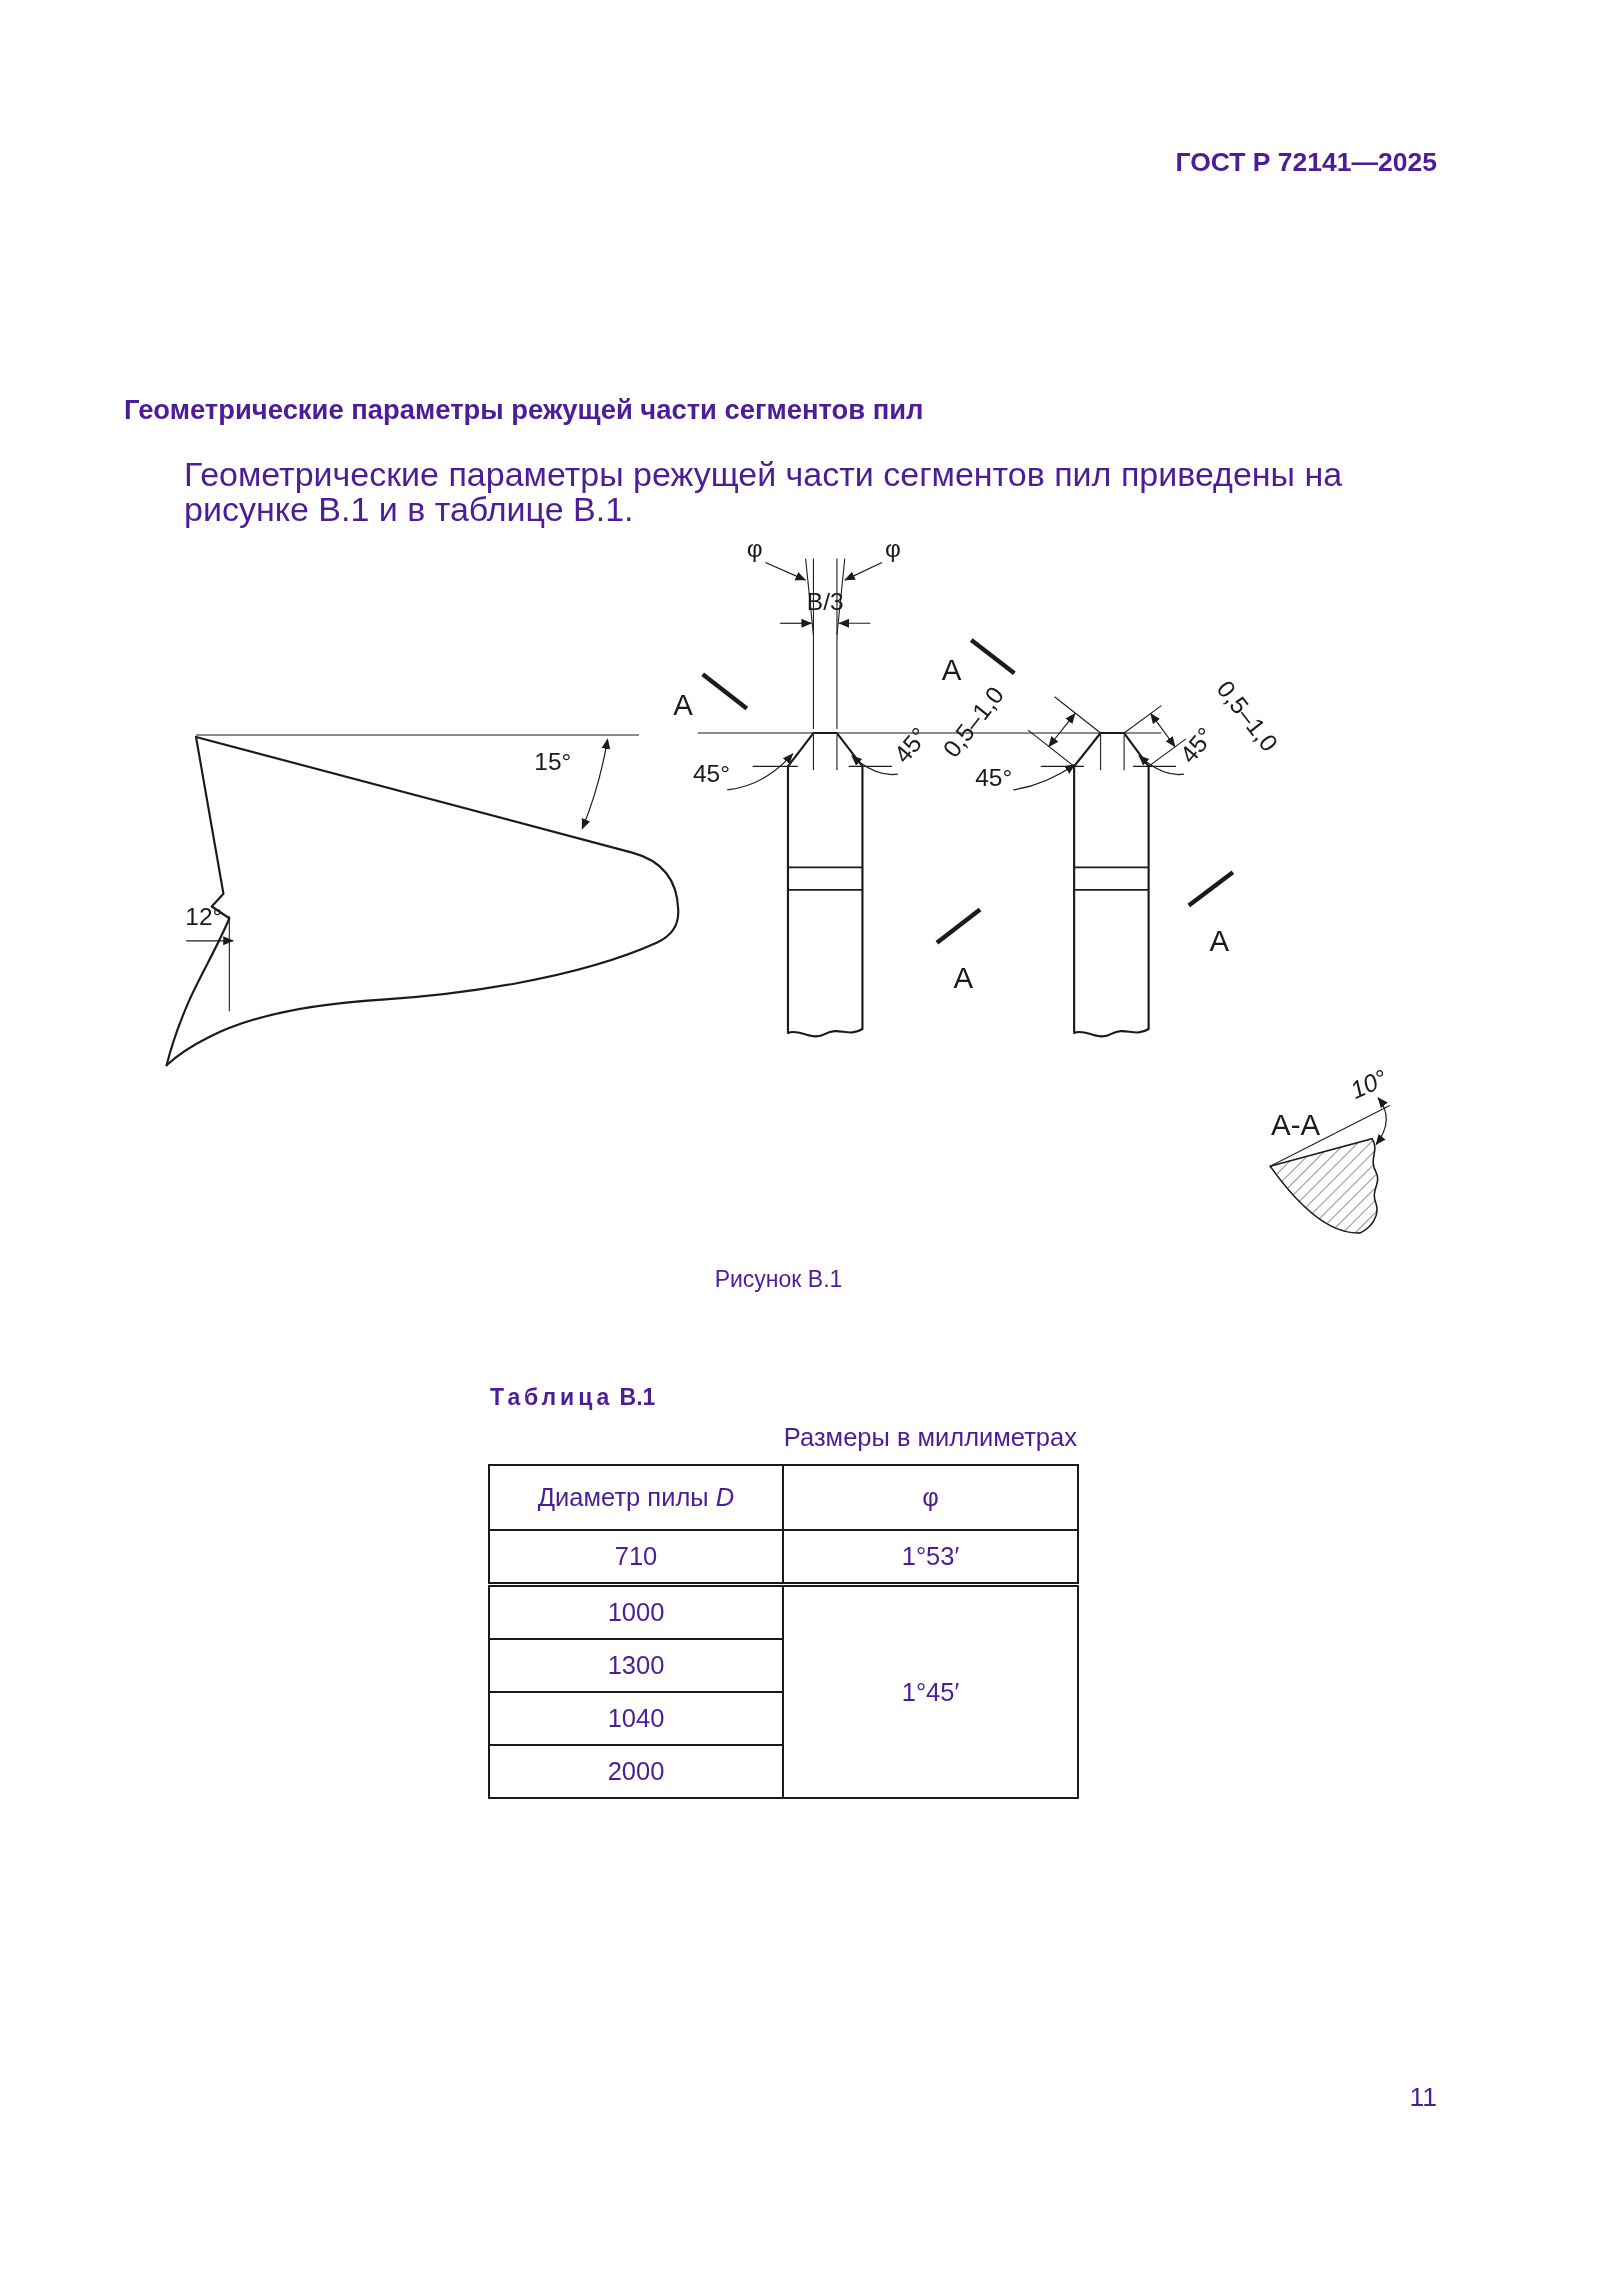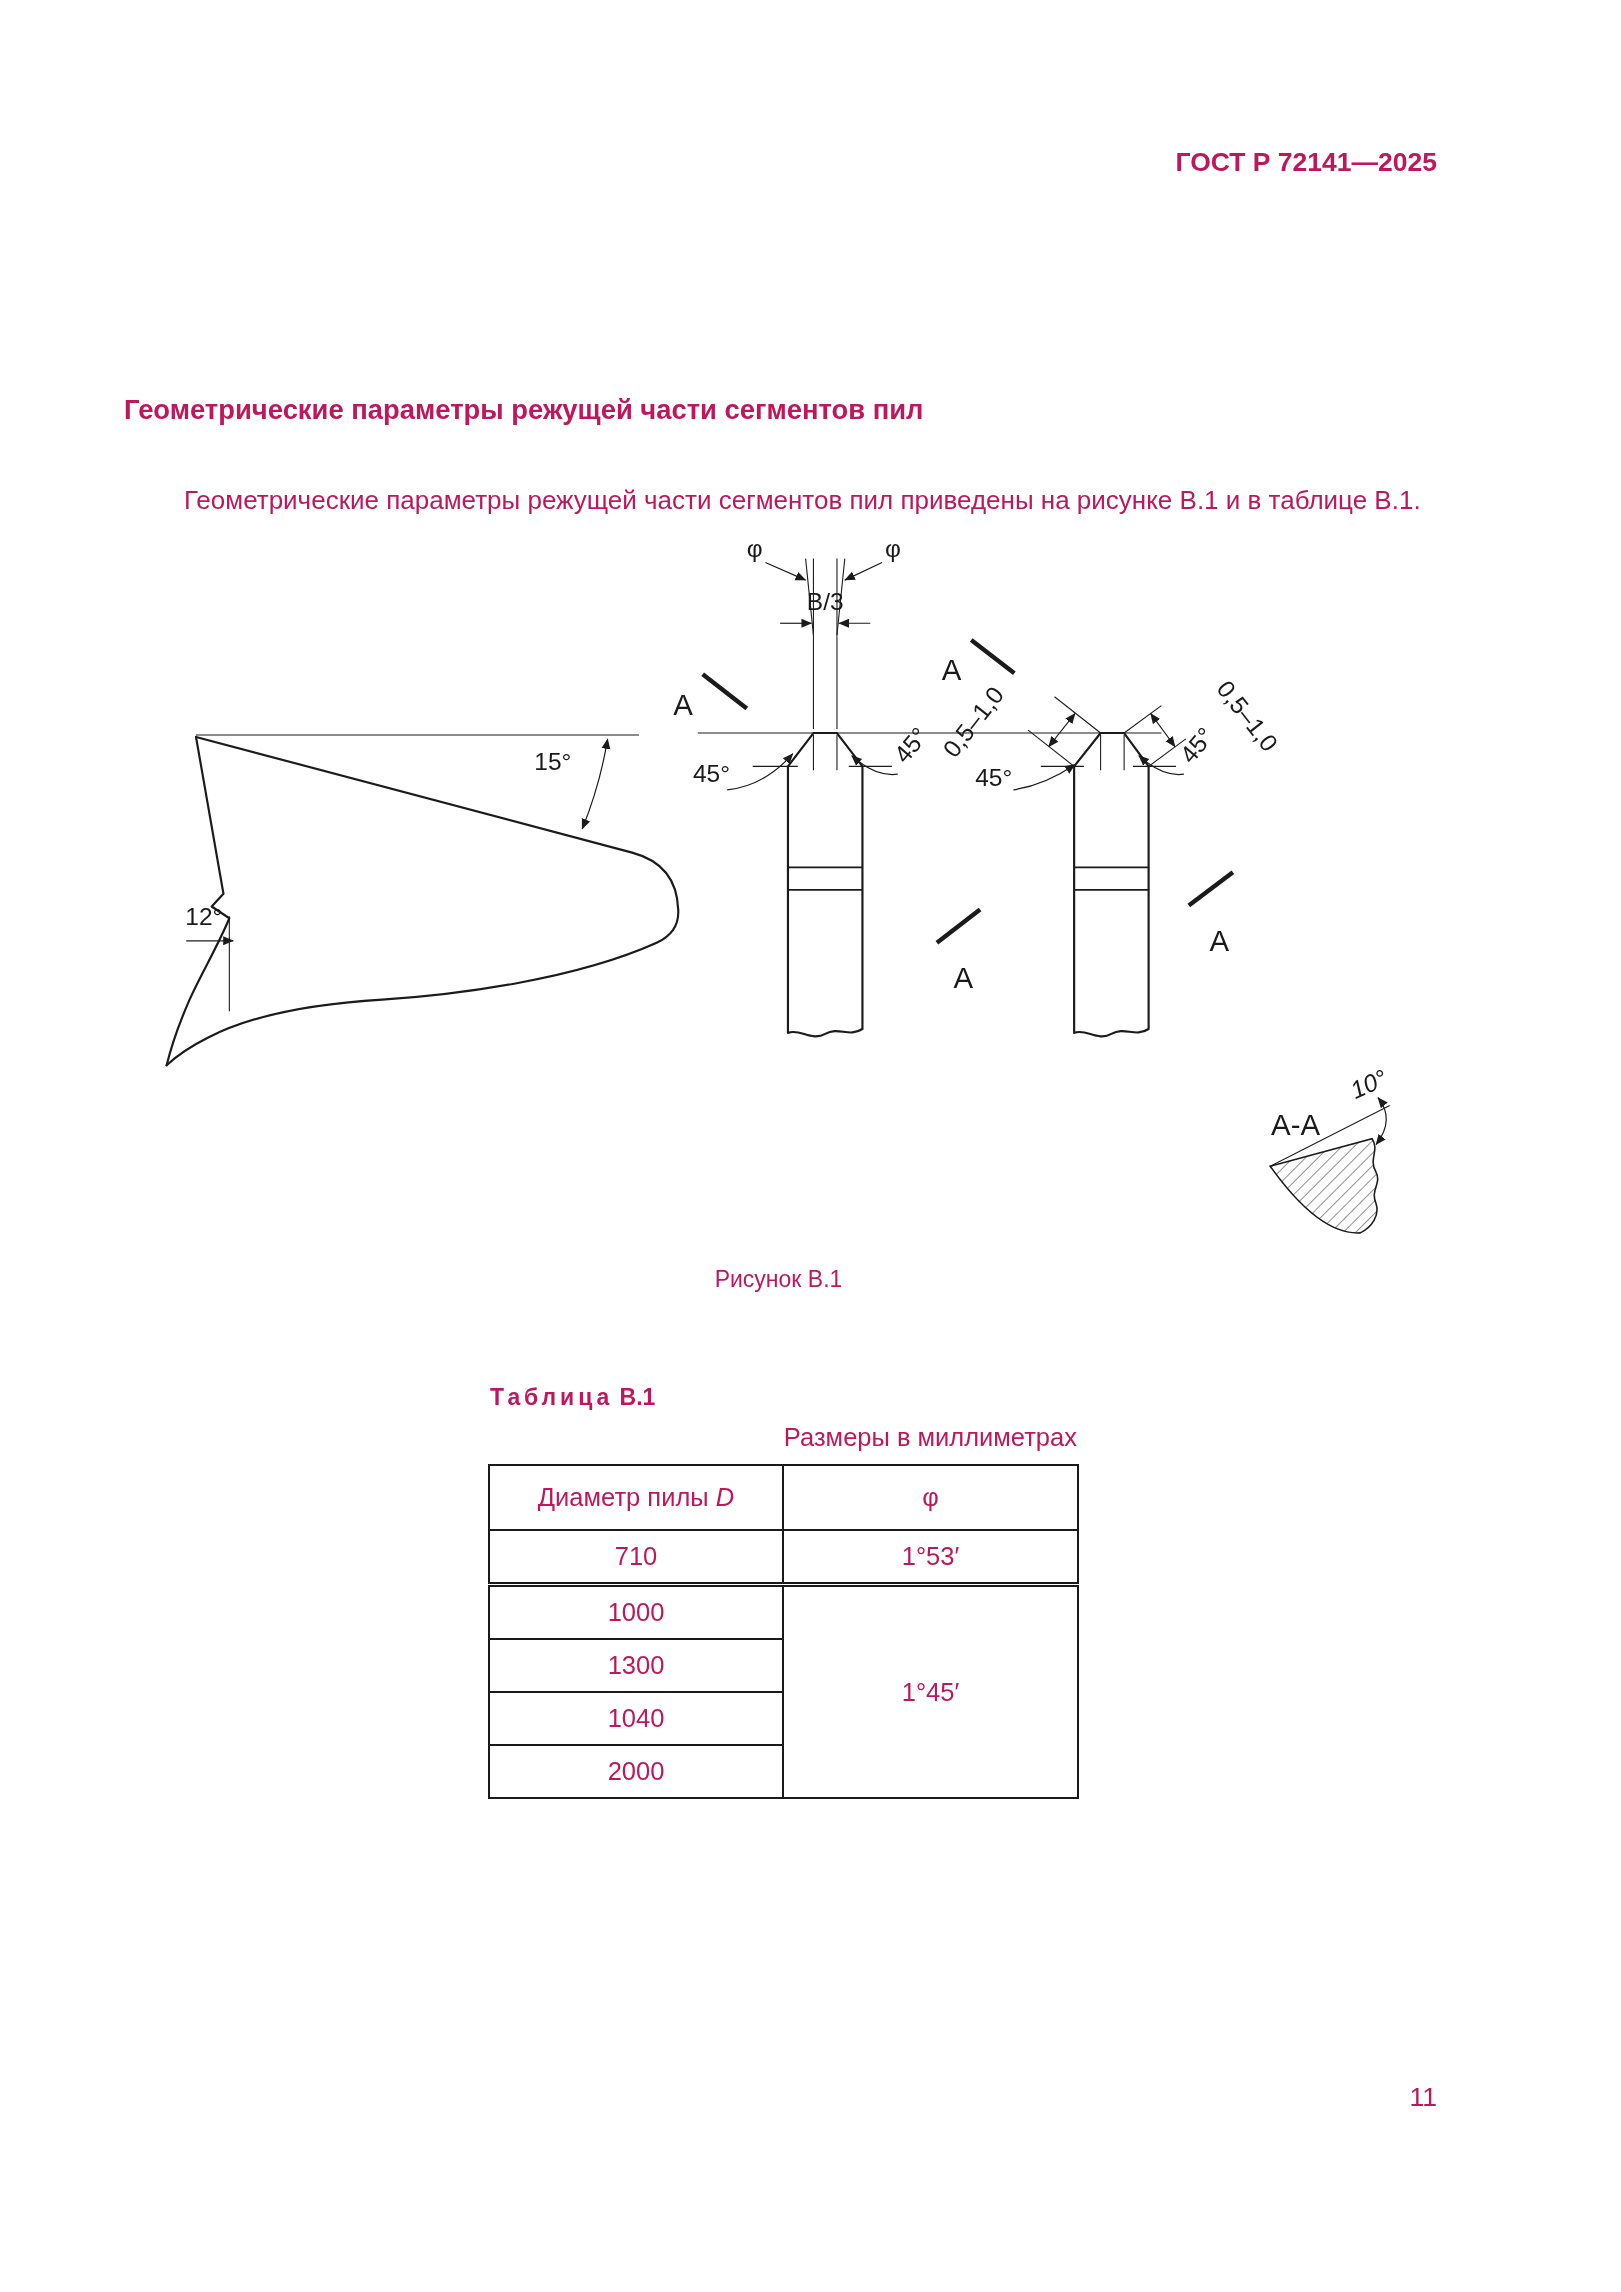--- a/index.html
+++ b/index.html
@@ -1,27 +1,27 @@
 <!DOCTYPE html>
 <html><head>
 <meta charset="utf-8">
 <style>
   html,body{margin:0;padding:0;background:#d9d9d9;}
   .page{
     position:relative;
     width:1621px;height:2293px;
     background:#ffffff;
     font-family:"Liberation Sans",sans-serif;
-    color:#be185d;
+    color:#4c1d95;
     overflow:hidden;
   }
   .doc-header{position:absolute;top:147px;right:184px;font-weight:bold;font-size:26.5px;}
   .appendix{position:absolute;top:222px;left:124px;width:1309px;text-align:center;font-weight:bold;font-size:26.5px;line-height:36px;}
   .sec-title{position:absolute;top:394px;left:124px;width:1309px;font-weight:bold;font-size:27.4px;}
-  .para{position:absolute;top:483px;left:184px;width:1264px;font-size:26px;line-height:35px;}
+  .para{position:absolute;top:457px;left:184px;width:1264px;font-size:34px;line-height:35px;}
   .figure-svg{position:absolute;left:0;top:529px;width:1621px;height:755px;}
   .fig-caption{position:absolute;top:1266px;left:124px;width:1309px;text-align:center;font-size:23px;}
   .tbl-title{position:absolute;top:1384px;left:490px;font-size:23px;font-weight:bold;}
   .tbl-title .spaced{letter-spacing:3.9px;}
   .units{position:absolute;top:1423px;left:488px;width:589px;text-align:right;font-size:25.5px;}
   table.gost{position:absolute;top:1464px;left:488px;width:589px;border-collapse:collapse;table-layout:fixed;font-size:25.5px;border:2.9px solid #1a1a1a;}
   table.gost td{border:2px solid #1a1a1a;text-align:center;vertical-align:middle;padding:0;height:51px;margin-left:36px;}
   table.gost tr.head td{height:63px;}
   table.gost tr.sep td{border-bottom:5.9px double #1a1a1a;}
   .page-num{position:absolute;top:2082px;right:184px;font-size:26.5px;}

